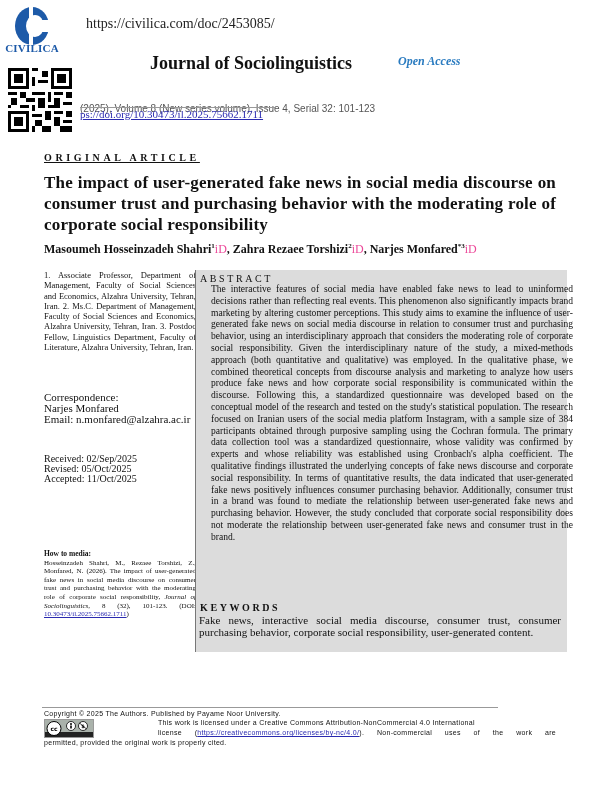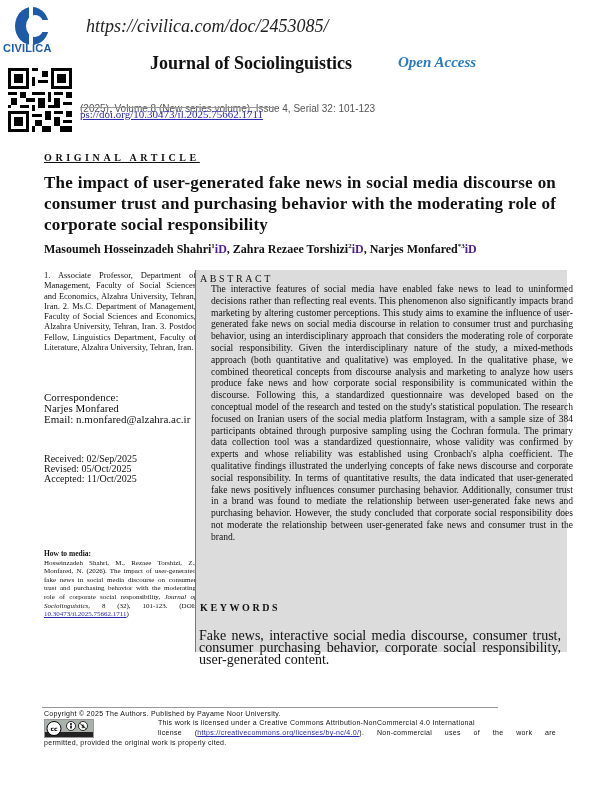--- a/index.html
+++ b/index.html
@@ -1,42 +1,42 @@
 <!DOCTYPE html>
 <html><head>
 <meta charset="utf-8">
 <style>
   html, body { margin:0; padding:0; }
   body { width:600px; height:800px; background:#fff; position:relative; overflow:hidden; font-family:"Liberation Serif", serif; color:#111; }
   .abs { position:absolute; }
   .logo { left:4px; top:6px; width:56px; height:54px; }
-  .logo-text { left:3px; top:42px; width:58px; text-align:left; font-family:Liberation Sans, sans-serif; font-weight:bold; font-size:11px; color:#1d5aa8; letter-spacing:0.2px; }
-  .url { left:86px; top:16px; font-size:18px; color:#222;font-style:italic; }
+  .logo-text { left:3px; top:42px; width:58px; text-align:center; font-family:Liberation Serif, serif; font-weight:bold; font-size:11px; color:#1d5aa8; letter-spacing:0.2px; }
+  .url { left:86px; top:16px; font-size:14px; color:#222; }
   .qr { left:8px; top:68px; width:64px; height:64px; }
   .journal { left:150px; top:53px; font-size:18px; font-weight:bold; }
-  .oa { left:398px; top:54px; font-size:15px; font-style:italic; font-weight:bold; color:#2a7bc0; }
+  .oa { left:398px; top:54px; font-size:12px; font-style:italic; font-weight:bold; color:#2a7bc0; }
   .issue { left:80px; top:96px; font-family:"Liberation Sans", sans-serif; font-size:10px; color:#555;margin-top:7px; }
   .doi { left:80px; top:108px; font-size:11px; color:#2a2ab0; text-decoration:underline;text-align:right; }
   .rule-top { left:80px; top:106px; width:196px; height:1px; background:#777; }
   .section-label { left:44px; top:152px; font-size:10px; font-weight:bold; letter-spacing:3.6px; text-decoration:underline; }
   .title { left:44px; top:172px; width:512px; font-size:17px; font-weight:bold; line-height:21px; text-align:justify; text-align-last:left; letter-spacing:0.2px; }
   .authors { left:44px; top:242px; font-size:12px; font-weight:bold; }
   .authors sup { font-size:7px; }
-  .orcid { color:#4c1d95; font-weight:bold; }
+  .orcid { color:#ec4899; font-weight:normal; }
   .affil { left:44px; top:270px; width:152px; font-size:8.5px; line-height:10.3px; text-align:justify; }
   .corr { left:44px; top:392px; width:152px; font-size:11px; line-height:11px; }
   .dates { left:44px; top:454px; width:152px; font-size:10px; line-height:10px; }
   .cite { left:44px; top:550px; width:152px; font-size:7px; line-height:8.6px; text-align:justify; }
   .cite b { font-size:7.5px; }
   .cite a { color:#2a2ab0; text-decoration:underline; }
   .abstract-box { left:195px; top:270px; width:371px; height:382px; background:#dcdcdc; border-left:1px solid #777; }
   .abs-head { left:200px; top:273px; font-size:10px; font-weight:normal; letter-spacing:2.6px; }
   .abs-text { left:211px; top:283px; width:362px; font-size:9.55px; line-height:11.8px; text-align:justify; }
   .kw-head { left:200px; top:602px; font-size:10px; font-weight:bold; letter-spacing:2.6px; }
-  .kw-text { left:199px; top:614px; width:362px; font-size:14px; line-height:12px; text-align:justify;margin-top:16px; }
+  .kw-text { left:199px; top:614px; width:362px; font-size:11px; line-height:12px; text-align:justify; }
   .footer-rule { left:42px; top:707px; width:456px; height:1px; background:#999; }
   .copyright { left:44px; top:710px; font-family:"Liberation Sans", sans-serif; font-size:7px; letter-spacing:0.3px; }
   .cc-badge { left:44px; top:719px; width:48px; height:17px; background:#222; border:1px solid #999; }
   .license1 { left:158px; top:719px; font-family:"Liberation Sans", sans-serif; font-size:7px; letter-spacing:0.3px; }
   .license2 { left:158px; top:729px; width:398px; font-family:"Liberation Sans", sans-serif; font-size:7px; letter-spacing:0.3px; text-align:justify; text-align-last:justify; }
   .license2 a { color:#2a2ab0; text-decoration:underline; }
   .license3 { left:44px; top:739px; font-family:"Liberation Sans", sans-serif; font-size:7px; letter-spacing:0.3px; }
 </style>
 </head>
 <body>

